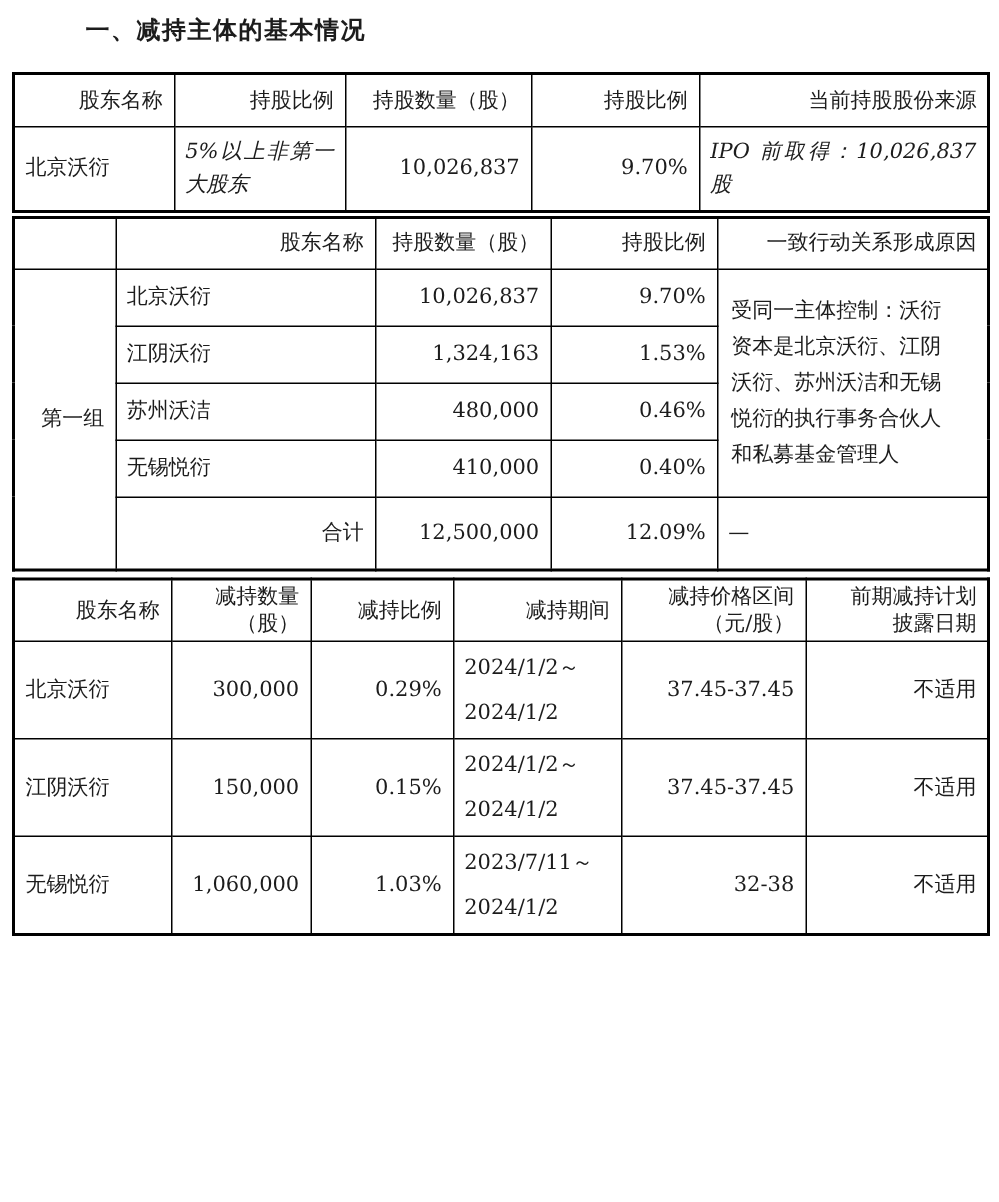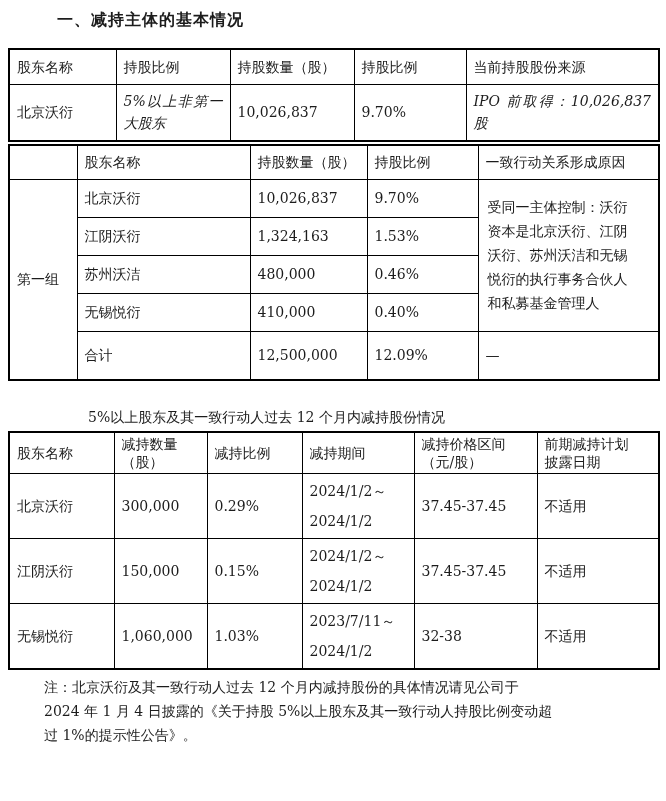--- a/index.html
+++ b/index.html
@@ -67,23 +67,23 @@
     margin: 26px 0 0 80px;
     font-size: 14px;
     line-height: 20px;
   }
   .t3 { margin-top: 4px; }
   .t3 thead tr { height: 39px; }
   .t3 thead th { line-height: 18px; }
   .t3 tbody tr { height: 63px; }
   .t3 td.period { line-height: 30px; }
 
-  .ac { text-align: left; }
+  .ac { text-align: right; }
   .al { text-align: left; }
-  .ar { text-align: left; }
+  .ar { text-align: right; }
   .pre { white-space: pre-line; }
   .just { text-align: justify; }
   .mid-lines { line-height: 26px; font-style: italic; }
 
   .note {
     margin: 5px 0 0 36px;
     width: 606px;
     font-size: 14px;
     line-height: 24px;
   }
@@ -170,21 +170,20 @@
       </tr>
       <tr class="total-row">
         <td class="ac">合计</td>
         <td class="ar">12,500,000</td>
         <td class="ar">12.09%</td>
         <td class="al">—</td>
       </tr>
     </tbody>
   </table>
 
-  <p class="caption3">5%以上股东及其一致行动人过去 12 个月内减持股份情况</p>
 
   <table class="t t3">
     <colgroup>
       <col style="width:105px">
         <col style="width:93px">
         <col style="width:95px">
         <col style="width:112px">
         <col style="width:123px">
         <col style="width:122px">
     </colgroup>
@@ -225,17 +224,14 @@
         <td class="ar">1,060,000</td>
         <td class="ar">1.03%</td>
         <td class="al pre period">2023/7/11～
 2024/1/2</td>
         <td class="ar">32-38</td>
         <td class="ar">不适用</td>
       </tr>
     </tbody>
   </table>
 
-  <p class="note pre">注：北京沃衍及其一致行动人过去 12 个月内减持股份的具体情况请见公司于
-2024 年 1 月 4 日披露的《关于持股 5%以上股东及其一致行动人持股比例变动超
-过 1%的提示性公告》。</p>
 
 </div>
 
 </body></html>

